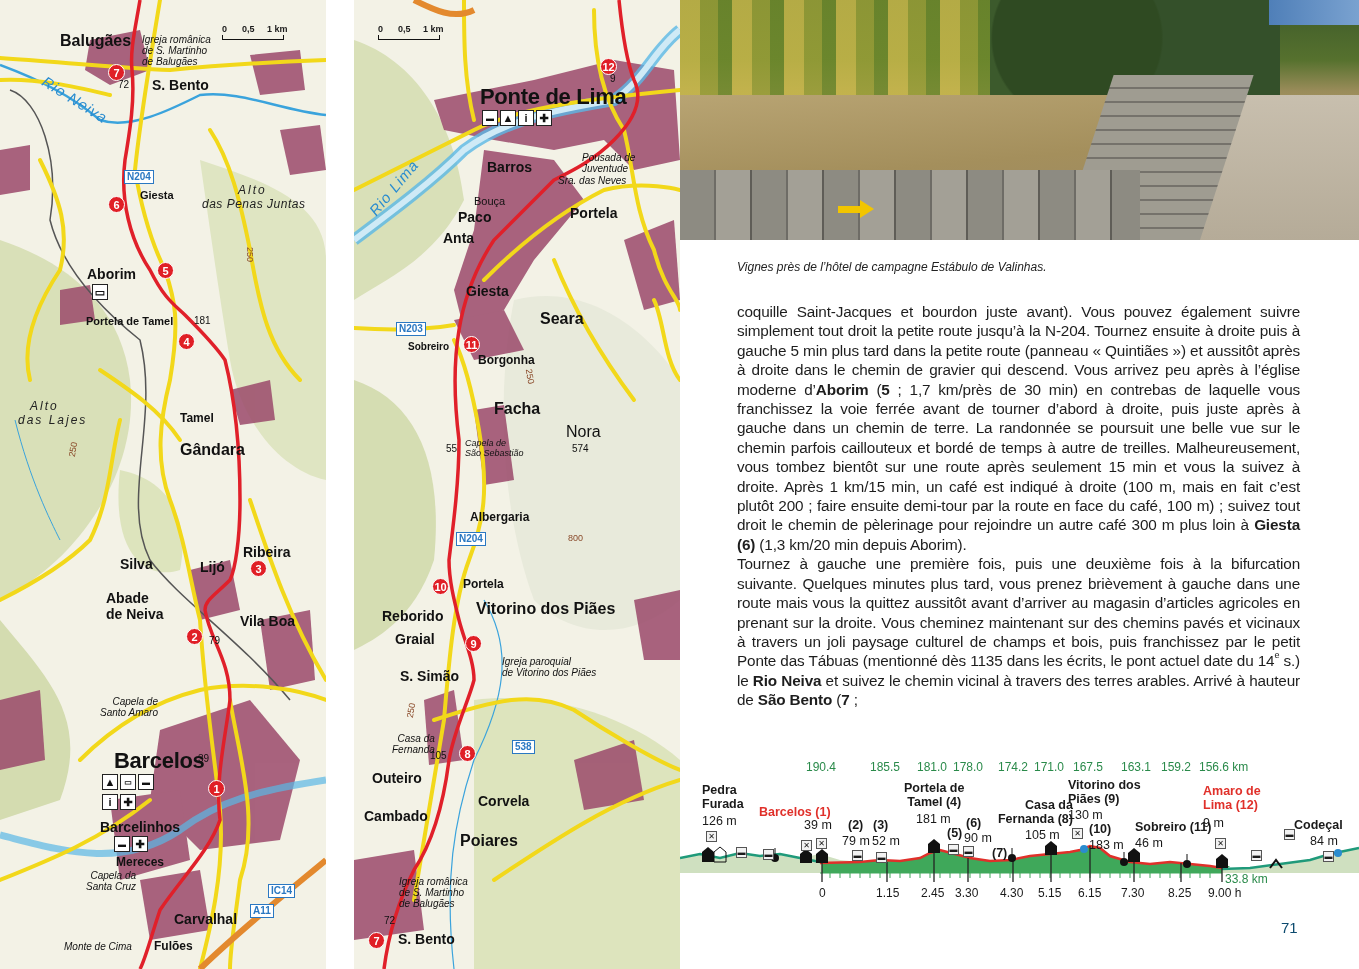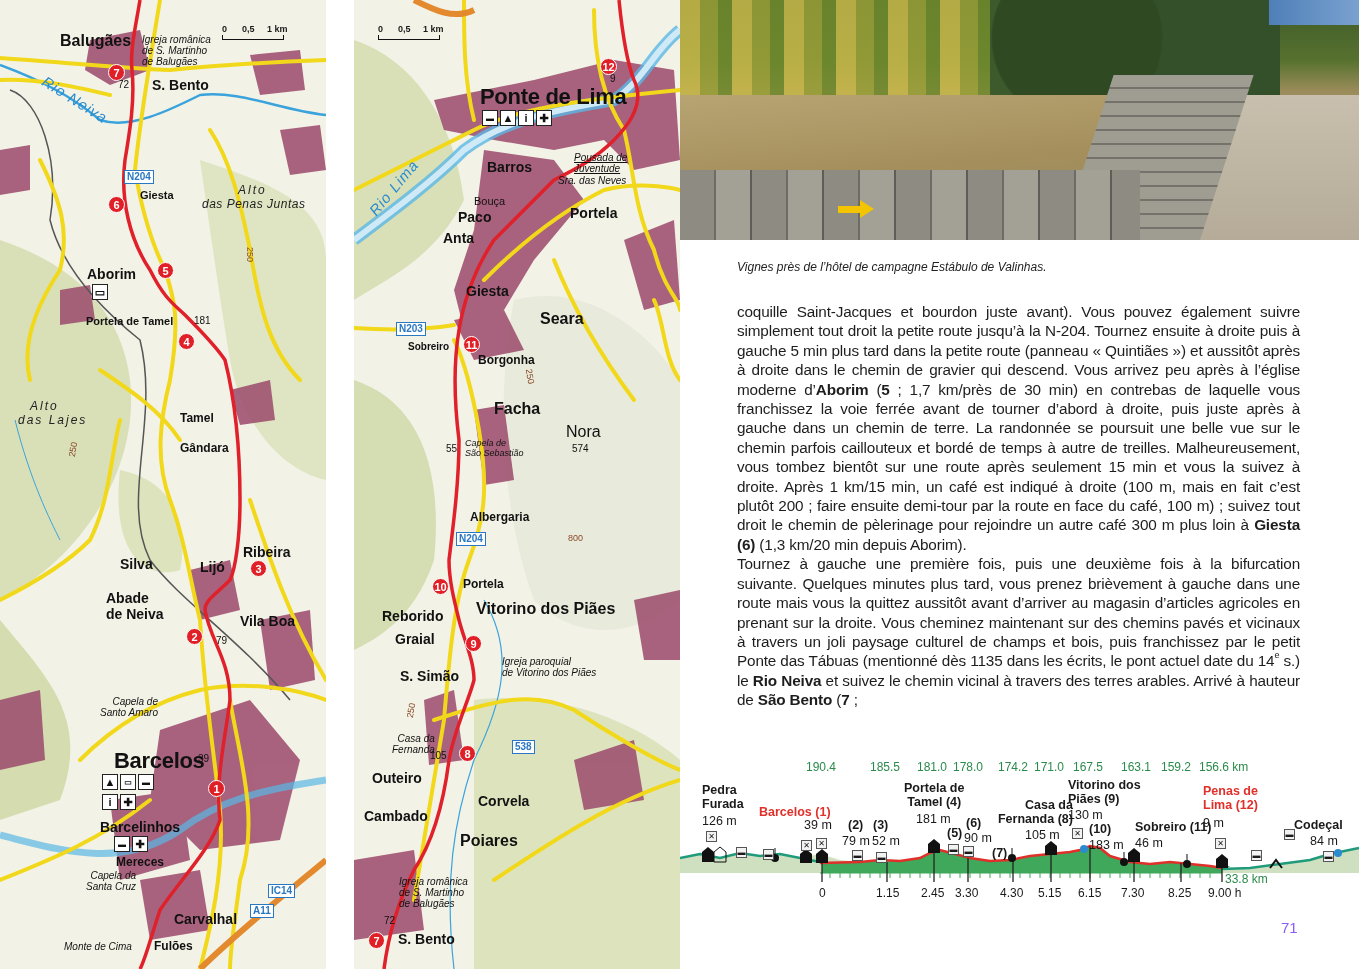--- a/index.html
+++ b/index.html
@@ -54,21 +54,21 @@
   #profile { position: absolute; left: 680px; top: 750px; width: 679px; height: 150px; }
   #profile .km { position: absolute; top: 10px; font-size: 12px; color: #2a8a4a; white-space: nowrap; }
   #profile .plabel { position: absolute; font-size: 12.5px; font-weight: bold; line-height: 14px; color: #1a1a1a; white-space: nowrap; }
   #profile .plabel.red { color: #e0302a; }
   #profile .alt { position: absolute; font-size: 12.5px; color: #1a1a1a; white-space: nowrap; }
   #profile .time { position: absolute; top: 136px; font-size: 12px; color: #1a1a1a; white-space: nowrap; }
   #profile .endkm { position: absolute; font-size: 12px; color: #2a8a4a; }
   #profile svg { position: absolute; left: 0; top: 0; }
   #profile .ico { position: absolute; width: 11px; height: 11px; border: 1px solid #555; background: #f2f2f2; font-size: 8px; line-height: 9px; text-align: center; }
 
-  #page-num { position: absolute; left: 1281px; top: 919px; font-size: 15px; color: #8b5cf6; }
+  #page-num { position: absolute; left: 1281px; top: 919px; font-size: 15px; color: #0c4a6e; }
 </style>
 </head>
 <body>
 
 <div id="map-left" class="map">
   <svg width="326" height="969" viewBox="0 0 326 969">
 
     <rect x="0" y="0" width="326" height="969" fill="#f3f2e6"></rect>
     <path d="M0 240 C60 260 120 300 130 380 C140 470 80 560 0 600 Z" fill="#d9e0b8"></path>
     <path d="M200 160 C260 180 326 200 326 260 L326 480 C280 470 240 420 230 360 C220 300 210 230 200 160Z" fill="#dfe5c2"></path>
@@ -135,30 +135,30 @@
   <span class="lbl relief" style="left:202px; top:198px; letter-spacing:0.5px;">das Penas Juntas</span>
   <span class="lbl contour" style="left:242px; top:250px; transform: rotate(90deg);">250</span>
   <span class="lbl md" style="left:87px; top:267px;">Aborim</span>
   <span class="poi" style="position:absolute; left:92px; top:284px;">▭</span>
   <span class="lbl sm" style="left:86px; top:316px;">Portela de Tamel</span>
   <span class="lbl num" style="left:194px; top:316px;">181</span>
   <span class="lbl relief" style="left:30px; top:400px;">Alto</span>
   <span class="lbl relief" style="left:18px; top:414px;">das Lajes</span>
   <span class="lbl contour" style="left:66px; top:445px; transform: rotate(-80deg);">250</span>
   <span class="lbl sm" style="left:180px; top:412px; font-size:12px;">Tamel</span>
-  <span class="lbl sm" style="left:180px; top:442px; font-size:12px;">Gândara</span>
+  <span class="lbl sm" style="left:180px; top:442px; font-size:16px;">Gândara</span>
   <span class="lbl md" style="left:120px; top:557px;">Silva</span>
   <span class="lbl md" style="left:243px; top:545px;">Ribeira</span>
   <span class="lbl md" style="left:200px; top:560px;">Lijó</span>
   <span class="lbl md" style="left:106px; top:590px; line-height:16px;">
     <span>Abade</span><br>
     <span>de Neiva</span>
   </span>
   <span class="lbl md" style="left:240px; top:614px;">Vila Boa</span>
-  <span class="lbl num" style="left:216px; top:636px;text-align:center;">79</span>
+  <span class="lbl num" style="left:209px; top:636px;text-align:center;">79</span>
   <span class="lbl it" style="left:100px; top:696px; line-height:11px; text-align:right;">
     <span>Capela de</span><br>
     <span>Santo Amaro</span>
   </span>
   <span class="lbl xl" style="left:114px; top:750px;">Barcelos</span>
   <span class="lbl num" style="left:198px; top:754px;">39</span>
   <div class="poi-row" style="left:102px; top:774px;">
     <span class="poi">▲</span>
     <span class="poi" style="font-size:8px;">▭</span>
     <span class="poi" style="font-size:8px;">▬</span>
@@ -238,21 +238,21 @@
   </div>
 
   <span class="lbl xl" style="left:126px; top:86px;">Ponte de Lima</span>
   <span class="lbl num" style="left:256px; top:74px;">9</span>
   <div class="poi-row" style="left:128px; top:110px;">
     <span class="poi" style="font-size:8px;">▬</span>
     <span class="poi">▲</span>
     <span class="poi">i</span>
     <span class="poi">✚</span>
   </div>
-  <span class="lbl it" style="left:220px; top:152px; line-height:11px;text-decoration:underline;">
+  <span class="lbl it" style="left:228px; top:152px; line-height:11px;">
     <span>Pousada de</span><br>
     <span>Juventude</span>
   </span>
   <span class="lbl it" style="left:204px; top:176px;">Sra. das Neves</span>
   <span class="lbl md" style="left:133px; top:160px;">Barros</span>
   <span class="lbl river" style="left:6px; top:180px; transform: rotate(-50deg);">Rio Lima</span>
   <span class="lbl sm" style="left:120px; top:196px; font-weight:normal;">Bouça</span>
   <span class="lbl md" style="left:104px; top:210px;">Paco</span>
   <span class="lbl md" style="left:216px; top:206px;">Portela</span>
   <span class="lbl md" style="left:89px; top:231px;">Anta</span>
@@ -463,21 +463,21 @@
 
   <span class="plabel" style="left:388px; top:28px;"><span>Vitorino dos</span><br><span>Piães (9)</span></span>
   <span class="alt" style="left:388px; top:58px;">130 m</span>
   <span class="ico" style="left:392px; top:78px;">✕</span>
   <span class="plabel" style="left:409px; top:72px;">(10)</span>
   <span class="alt" style="left:409px; top:88px;">183 m</span>
 
   <span class="plabel" style="left:455px; top:70px;">Sobreiro (11)</span>
   <span class="alt" style="left:455px; top:86px;">46 m</span>
 
-  <span class="plabel red" style="left:523px; top:34px;"><span>Penas de</span><br><span>Lima (12)</span></span>
+  <span class="plabel red" style="left:523px; top:34px;"><span>Amaro de</span><br><span>Lima (12)</span></span>
   <span class="alt" style="left:523px; top:66px;">9 m</span>
   <span class="ico" style="left:535px; top:88px;">✕</span>
 
   <span class="ico" style="left:571px; top:100px;">▬</span>
   <span class="ico" style="left:604px; top:79px;">▬</span>
   <span class="plabel" style="left:614px; top:68px;">Codeçal</span>
   <span class="alt" style="left:630px; top:84px;">84 m</span>
   <span class="ico" style="left:643px; top:101px;">▬</span>
 
   <span class="endkm" style="left:545px; top:122px;">33.8 km</span>

